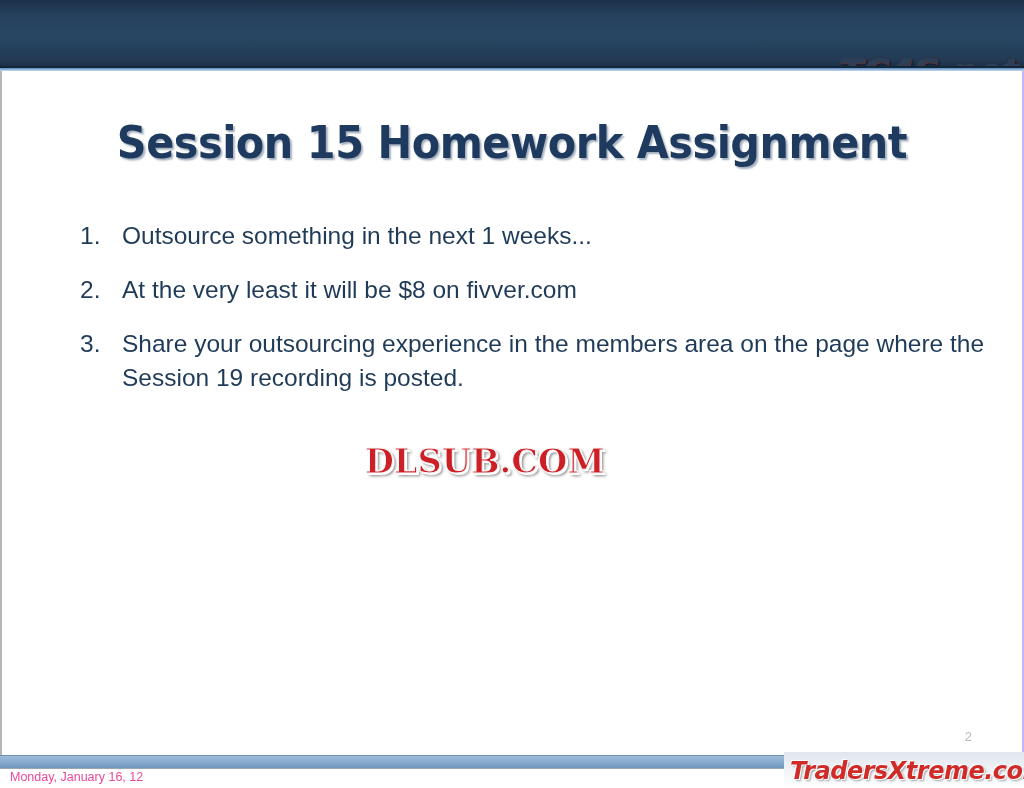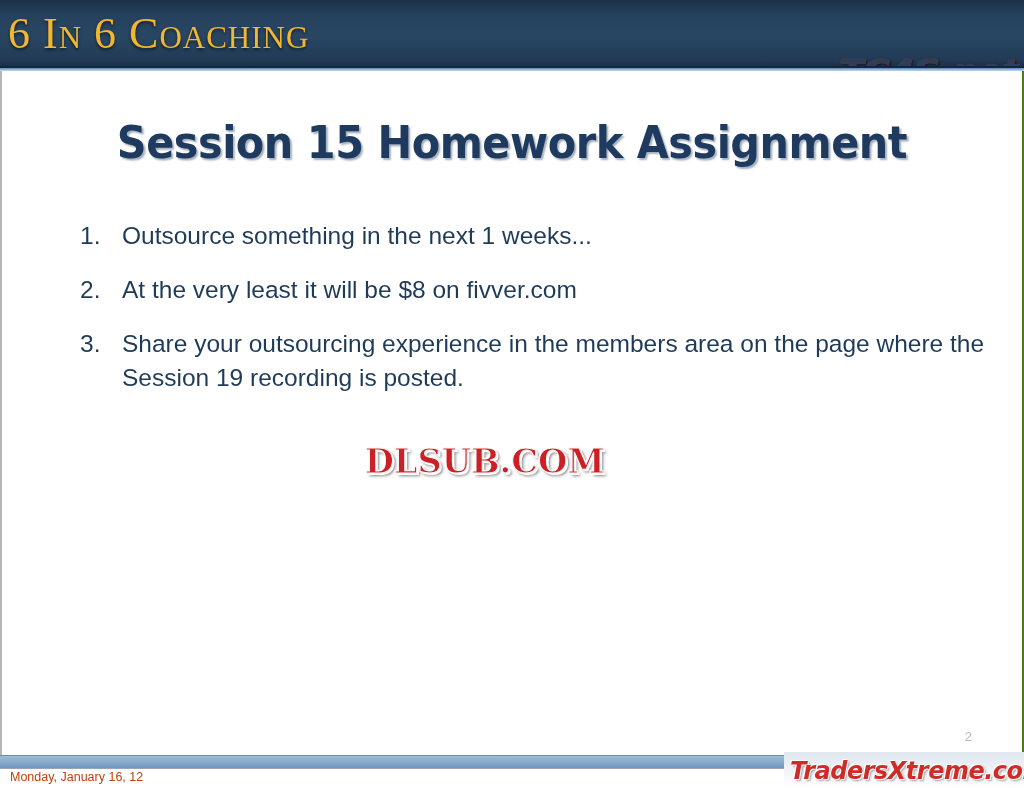--- a/index.html
+++ b/index.html
@@ -68,21 +68,21 @@
   }
 
   
   .slide-page {
     position: absolute;
     left: 0; top: 71px;
     width: 1024px;
     height: 684px;
     background: #ffffff;
     border-left: 2px solid #b6b6b6;
-    border-right: 2px solid #4d7c0f;
+    border-right: 2px solid #c4b5fd;
     box-sizing: border-box;
   }
 
   .slide-title {
     position: absolute;
     left: 0; right: 0;
     top: 45px;
     text-align: center;
     font-family: "DejaVu Sans", sans-serif;
     font-size: 45px;
@@ -161,21 +161,21 @@
     border-top: 1px solid #6f8db0;
     border-bottom: 1px solid #9aa5b1;
     box-sizing: border-box;
   }
   .footer-date {
     position: absolute;
     left: 10px;
     top: 770px;
     font-family: "Liberation Sans", sans-serif;
     font-size: 12.5px;
-    color: #c2410c;
+    color: #ec4899;
     white-space: nowrap;
   }
   .footer-logo-box {
     position: absolute;
     right: 0px;
     top: 752px;
     width: 240px;
     height: 36px;
     background: linear-gradient(to bottom, #dfe6ee 0%, #eef2f6 45%, #ffffff 100%);
     overflow: hidden;
@@ -202,21 +202,20 @@
     width: 1024px;
     height: 19px;
     background: #ffffff;
     z-index: -1;
   }
 </style>
 </head>
 <body>
 
 <div class="header-band">
-  <div class="brand-title">6 In 6 Coaching</div>
   <div class="brand-logo">TC4S.net</div>
 </div>
 <div class="header-underline"></div>
 
 <div class="slide-page">
 
   <div class="slide-title">Session 15 Homework Assignment</div>
 
   <ol class="assignment-list">
     <li class="assignment-item">

